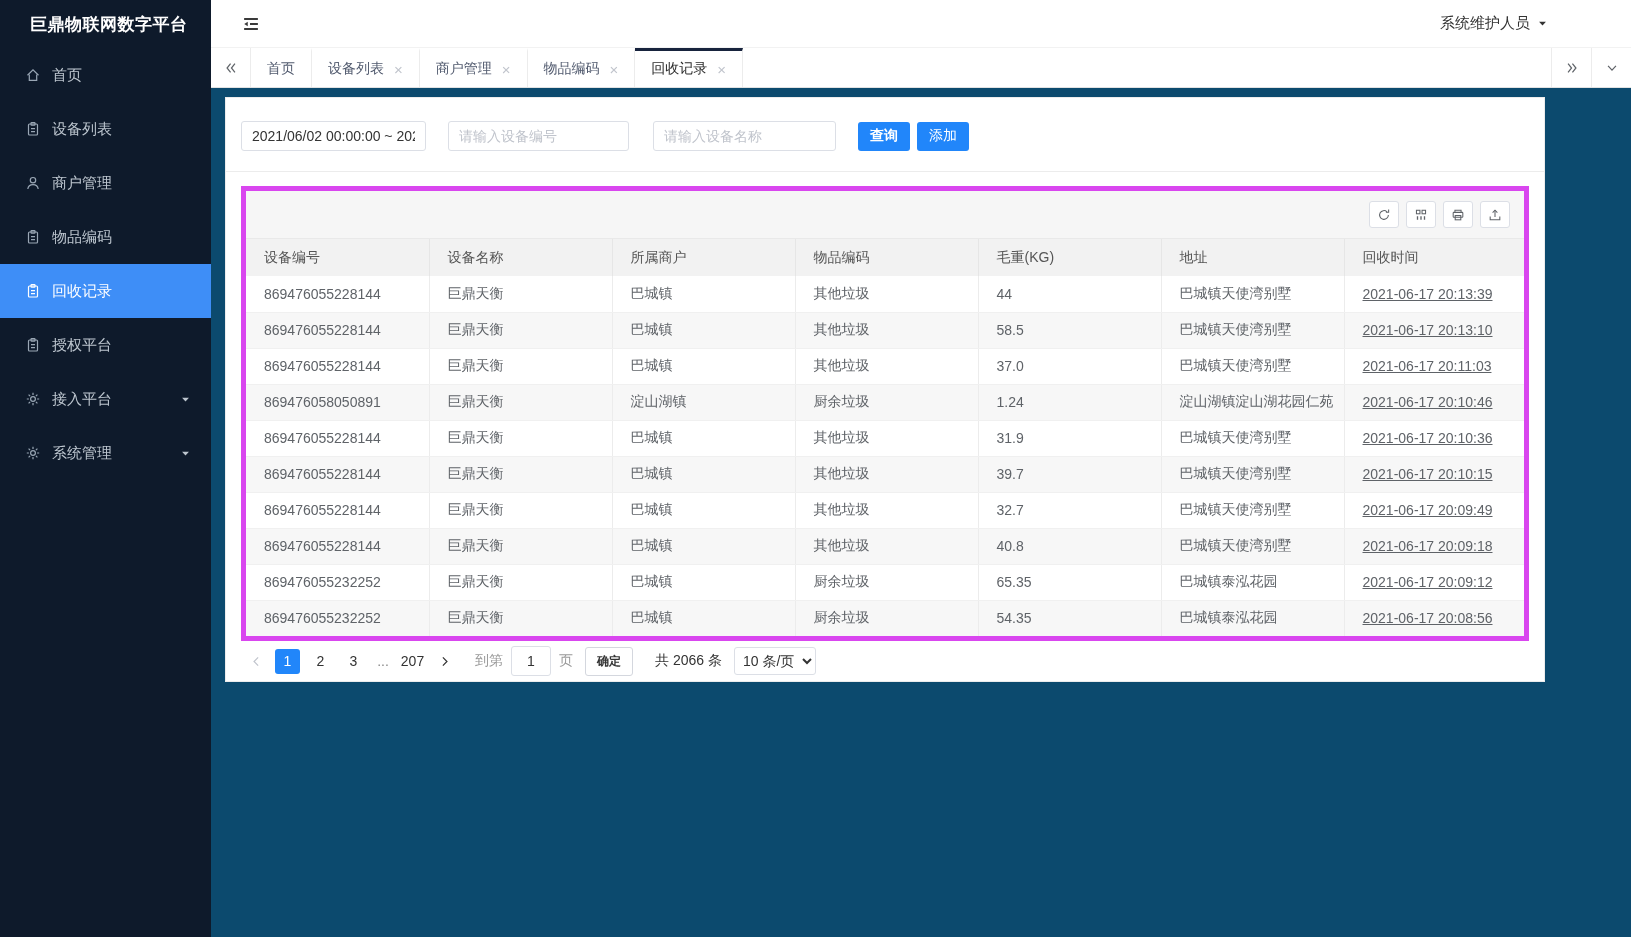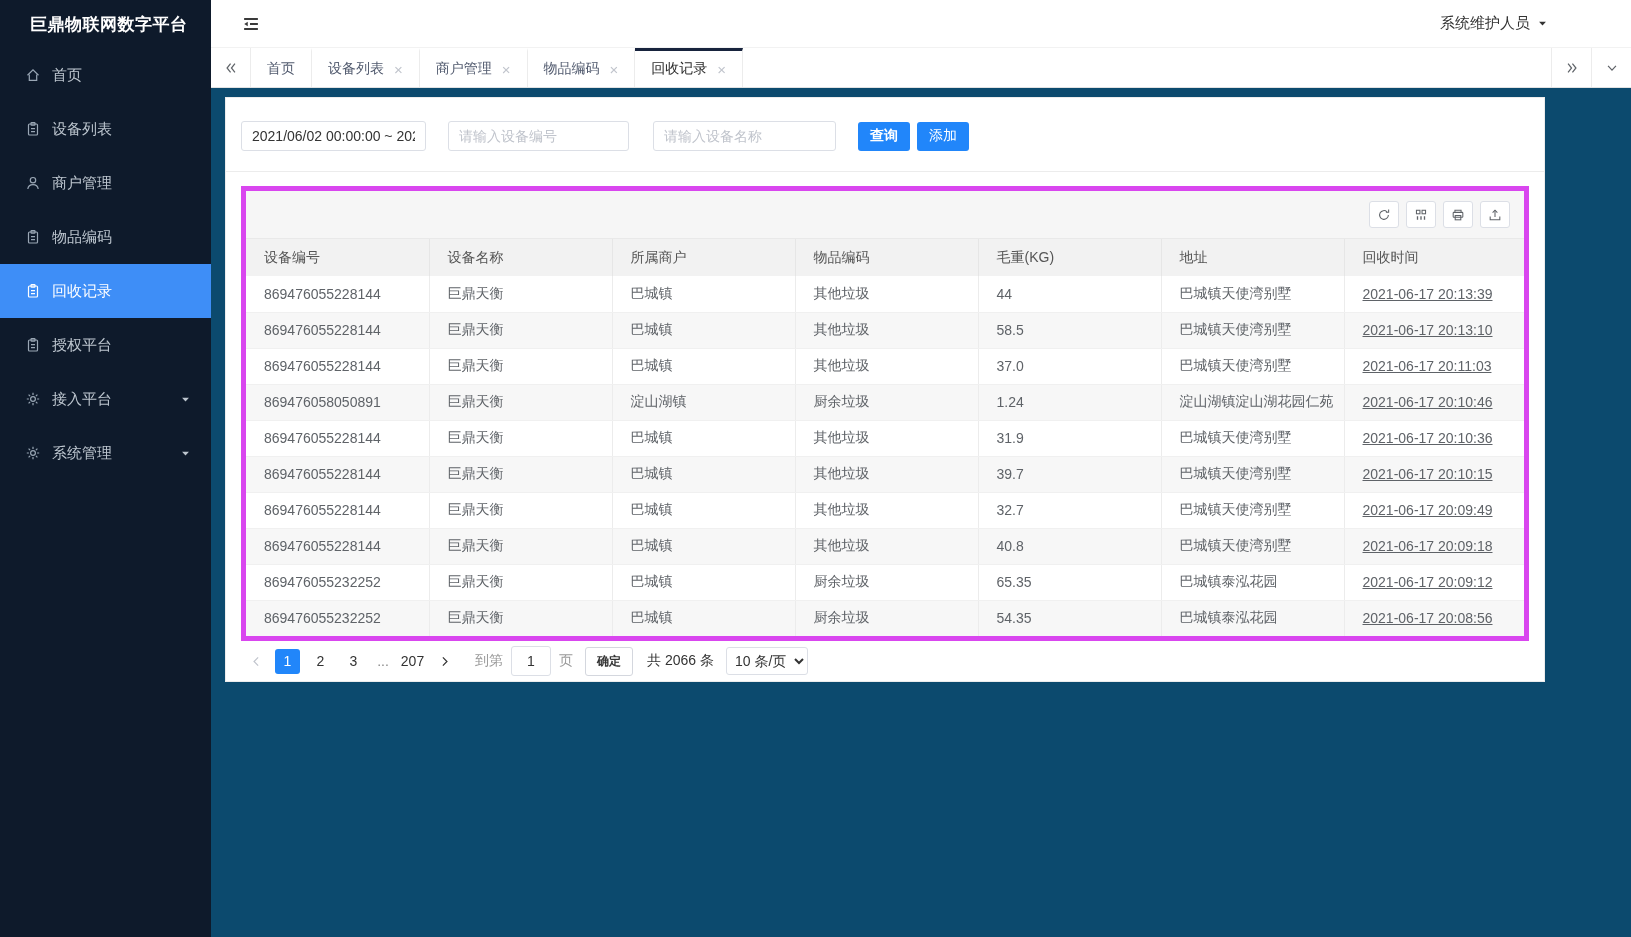--- a/index.html
+++ b/index.html
@@ -93,21 +93,21 @@
   .pg-num { min-width:25px; height:25px; line-height:25px; text-align:center;
             border-radius:3px; cursor:pointer; color:#333; }
   .pg-num.active { background:#2186fa; color:#fff; }
   .pg-ellipsis { color:#888; min-width:18px; text-align:center; }
   .goto-label { color:#999; margin-left:12px; }
   .goto-input { width:40px; height:27px; text-align:center; padding:0 4px; }
   .page-unit { color:#999; }
   .confirm-btn { height:29px; padding:0 11px; background:#fff; border:1px solid #d4d7de;
                  border-radius:3px; font-weight:bold; color:#333; font-size:12px;
                  cursor:pointer; margin-left:4px; font-family:"Liberation Sans",sans-serif; }
-  .total { margin-left:6px; }
+  .total { margin-left:14px; }
   .size-select { height:28px; border:1px solid #dcdfe6; border-radius:3px; font-size:14px;
                  color:#333; padding:0 4px; background:#fff; margin-left:4px;
                  font-family:"Liberation Sans",sans-serif; outline:none; }
 </style>
 </head>
 <body>
 
 <aside class="sidebar">
   <div class="app-title">巨鼎物联网数字平台</div>
   <nav class="menu" id="sidebar-menu">

